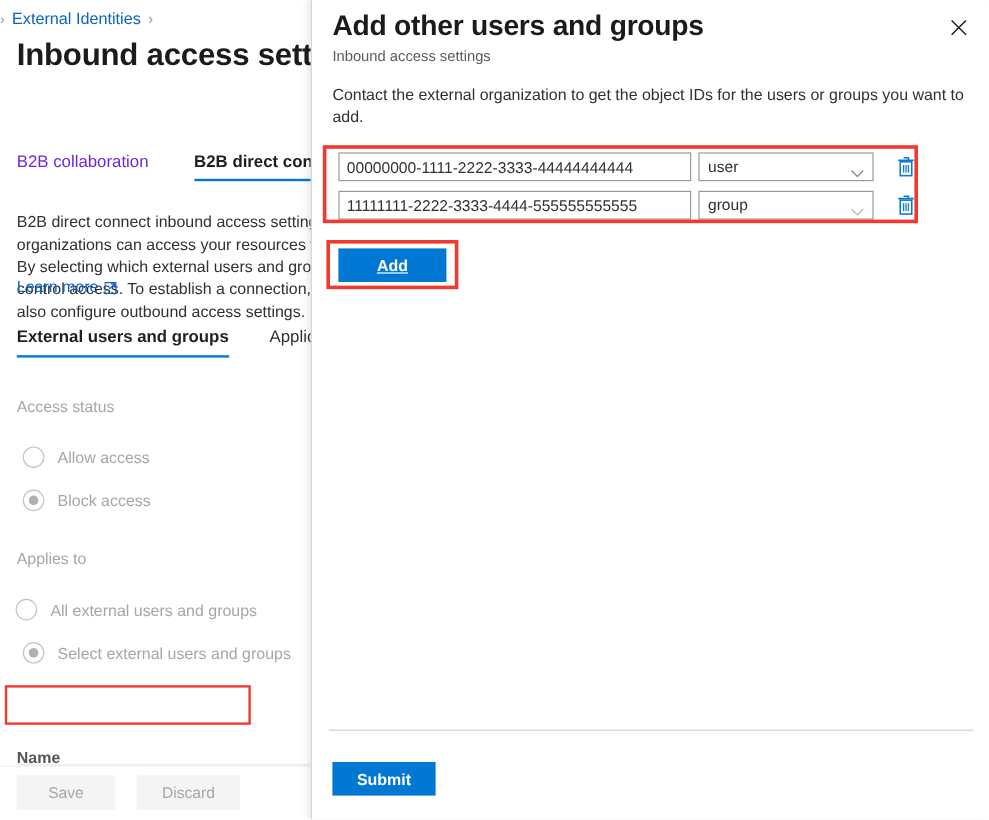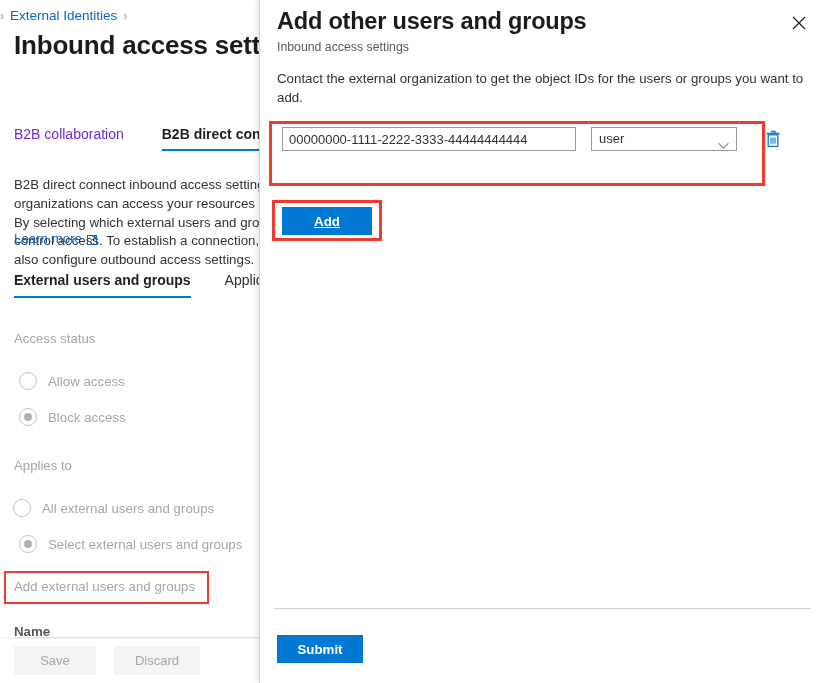--- a/index.html
+++ b/index.html
@@ -142,21 +142,21 @@
     display: flex; align-items: center; justify-content: center;
     color: #1b1b1b;
   }
   .panel-intro {
     position: absolute; left: 17px; top: 69px; width: 528px;
     font-size: 13.3px; line-height: 19px; color: #323130;
   }
 
   .rows { position: absolute; left: 22px; top: 127px; }
   .row {
-    display: flex; align-items: center; gap: 15px; margin-bottom: 8px;
+    display: flex; align-items: center; gap: 6px; margin-bottom: 8px;
   }
   .txt-input {
     width: 294px; height: 24px;
     border: 1px solid #9a9a9a; background: #fff;
     font-size: 13px; color: #323130;
     padding: 0 6px;
     font-family: "Liberation Sans", sans-serif;
     outline: none;
   }
   .sel-wrap {
@@ -261,21 +261,20 @@
 
       <div class="radio-row" style="left:13px; top:499px;justify-content:flex-end;">
         <span class="radio"></span>
         <span>All external users and groups</span>
       </div>
       <div class="radio-row" style="left:19px; top:535px;justify-content:flex-end;">
         <span class="radio on"></span>
         <span>Select external users and groups</span>
       </div>
 
-      <div class="add-ext-link">Add external users and groups</div>
 
       <div class="name-col">Name</div>
       <div class="name-rule"></div>
     </div>
 
     <div class="hl-addext"></div>
 
     <div class="cmdbar">
       <button class="cmd-btn cmd-save">Save</button>
       <button class="cmd-btn cmd-discard">Discard</button>
@@ -309,20 +308,38 @@
         </div>
         <div class="trash-btn">
           <svg width="16" height="18" viewBox="0 0 16 18">
             <path d="M6 1.5 L10 1.5 L10 3.5 M1.5 3.5 L14.5 3.5" fill="none" stroke="#0a7ad4" stroke-width="1.3"></path>
             <rect x="3.2" y="4.8" width="9.6" height="11.6" fill="none" stroke="#0a7ad4" stroke-width="1.3"></rect>
             <path d="M6 7.4 L6 13.8 M8 7.4 L8 13.8 M10 7.4 L10 13.8" stroke="#0a7ad4" stroke-width="1.1" fill="none"></path>
           </svg>
         </div>
       </div>
 
+      <div class="row">
+        <input class="txt-input" type="text" value="11111111-2222-3333-4444-555555555555" style="">
+        <div class="sel-wrap">
+          <span class="sel-val">group</span>
+          <span class="sel-caret">
+            <svg width="11" height="7" viewBox="0 0 11 7">
+              <path d="M0.6 0.6 L5.5 5.6 L10.4 0.6" fill="none" stroke="#b5b5b5" stroke-width="1.1"></path>
+            </svg>
+          </span>
+        </div>
+        <div class="trash-btn">
+          <svg width="16" height="18" viewBox="0 0 16 18">
+            <path d="M6 1.5 L10 1.5 L10 3.5 M1.5 3.5 L14.5 3.5" fill="none" stroke="#0a7ad4" stroke-width="1.3"></path>
+            <rect x="3.2" y="4.8" width="9.6" height="11.6" fill="none" stroke="#0a7ad4" stroke-width="1.3"></rect>
+            <path d="M6 7.4 L6 13.8 M8 7.4 L8 13.8 M10 7.4 L10 13.8" stroke="#0a7ad4" stroke-width="1.1" fill="none"></path>
+          </svg>
+        </div>
+      </div>
 
     </div>
 
     <button class="add-btn">Add</button>
 
     <div class="hl-rows"></div>
     <div class="hl-add"></div>
 
     <div class="panel-rule"></div>
     <button class="submit-btn">Submit</button>

